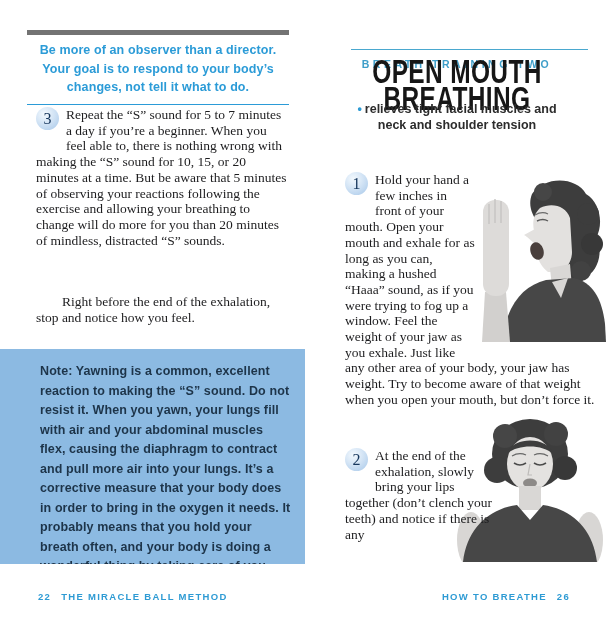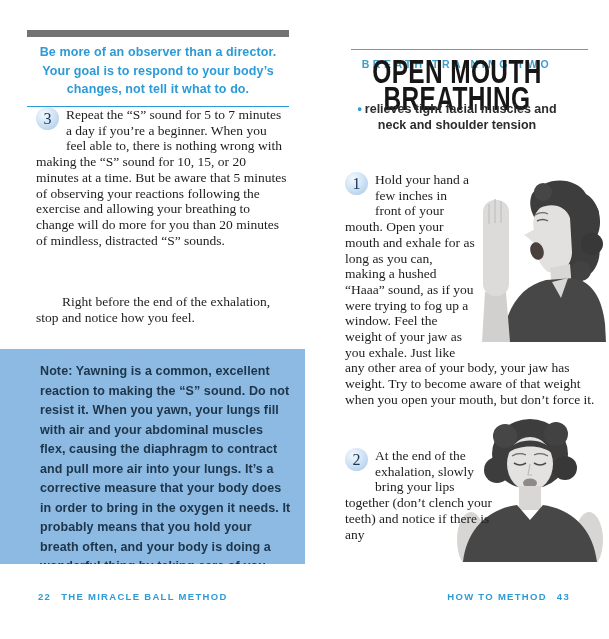--- a/index.html
+++ b/index.html
@@ -1,21 +1,21 @@
 <!DOCTYPE html>
 <html><head>
 <meta charset="utf-8">
 <style>
   html,body{margin:0;padding:0;background:#ffffff;}
   .page{position:relative;width:609px;height:639px;background:#ffffff;overflow:hidden;
         font-family:"Liberation Sans",sans-serif;}
 
   
   .quote-box{position:absolute;left:27px;top:30px;width:258px;
-    border-top:7px solid #737373;border-bottom:1px solid #2b9bd7;
+    border-top:5px solid #737373;border-bottom:1px solid #2b9bd7;
     padding:6px 2px 7px;text-align:center;color:#2b9bd7;
     font-weight:700;font-size:12.5px;line-height:18.5px;letter-spacing:.1px;}
 
   .body-serif{font-family:"Liberation Serif",serif;font-size:13.5px;line-height:15.7px;color:#1d1d1f;}
 
   .step{position:absolute;}
   .step3{left:36px;top:107px;width:251px;}
   .stepnum{float:left;width:30px;height:33px;}
   .numcircle{width:23px;height:23px;border-radius:50%;
     background:radial-gradient(circle at 36% 30%, #f3f9fe 0%, #d3e4f5 45%, #a6c7e9 100%);
@@ -155,17 +155,17 @@
   </div>
 
   <div class="step step2 body-serif">
     <div class="stepnum">
       <div class="numcircle">2</div>
     </div>
     <div>At the end of the exhalation, slowly bring your lips together (don’t clench your teeth) and notice if there is any</div>
   </div>
 
   <div class="footer footer-right">
-    <span>HOW TO METHOD</span>
-    <span class="num" style="margin-right:0">43</span>
+    <span>HOW TO BREATHE</span>
+    <span class="num" style="margin-right:0">26</span>
   </div>
 
 </div>
 
 </body></html>

